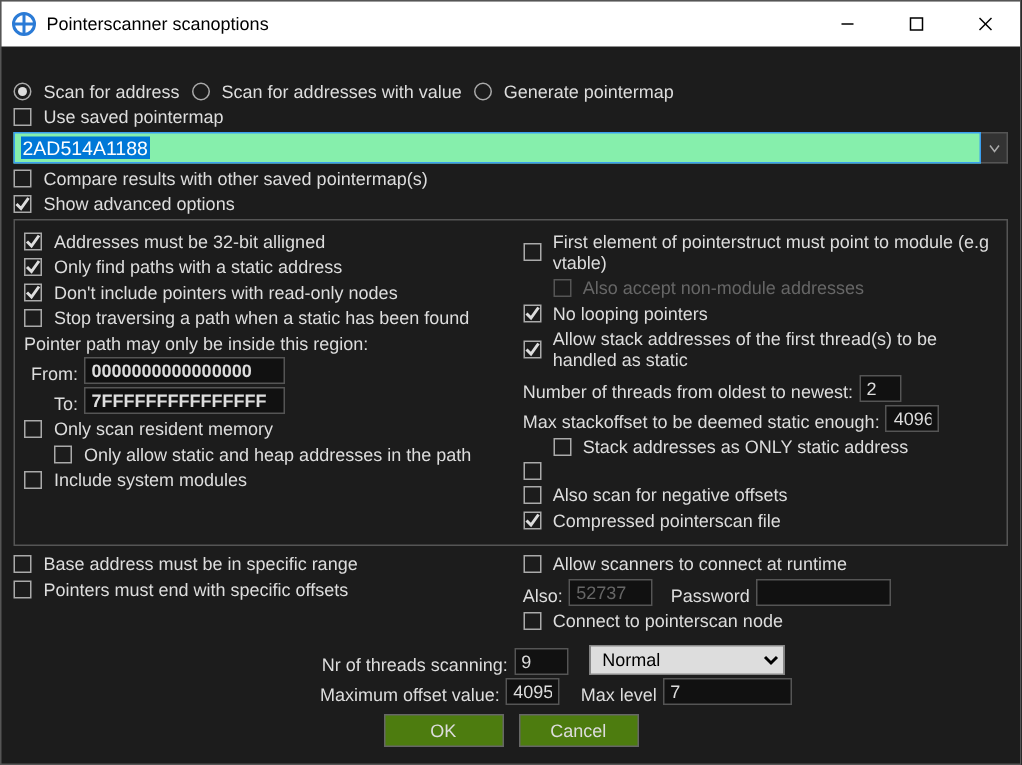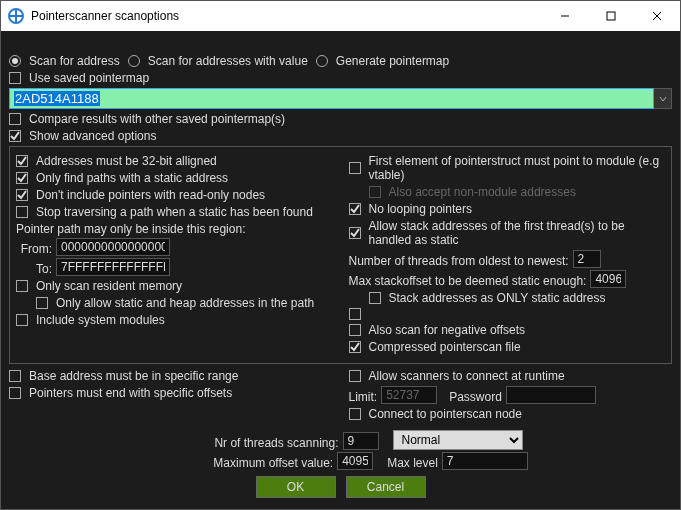--- a/index.html
+++ b/index.html
@@ -64,21 +64,21 @@
   .rt { text-align: right; }
   .field-row { display: flex; align-items: flex-end; gap: 4px; margin: 2px 0; }
   .field-row .flabel { white-space: nowrap; }
   button.dlg {
     background: #4d7c0f; color: #ddd; border: 1px solid #666;
     padding: 3px 20px; font-size: 12px; min-width: 80px;
   }
   .btn-row { display: flex; gap: 10px; justify-content: center; margin-top: 6px; }
   .small-input { width: 36px; }
   .tiny-input { width: 28px; }
-  .med-input { width: 114px; }
+  .med-input { width: 134px; font-weight: bold; }
 </style>
 </head>
 <body>
 
 <div class="window">
 
   <div class="titlebar">
     <span class="icon">
       <svg viewBox="0 0 18 18">
           <circle cx="9" cy="9" r="7" fill="none" stroke="#2b7bd6" stroke-width="2"></circle>
@@ -265,21 +265,21 @@
             <span class="check"></span>
             <span>Pointers must end with specific offsets</span>
           </div>
       </div>
       <div class="col">
         <div class="row">
             <span class="check"></span>
             <span>Allow scanners to connect at runtime</span>
           </div>
         <div class="field-row indent">
-            <span class="flabel">Limit:</span>
+            <span class="flabel">Also:</span>
             <input type="text" disabled="" style="color: rgb(102, 102, 102); width: 56px;" value="52737"> 
             <span class="flabel" style="margin-left:8px">Password</span>
             <input type="text" disabled="" style="width: 90px;" value="">
           </div>
         <div class="row">
             <span class="check"></span>
             <span>Connect to pointerscan node</span>
           </div>
       </div>
     </div>

